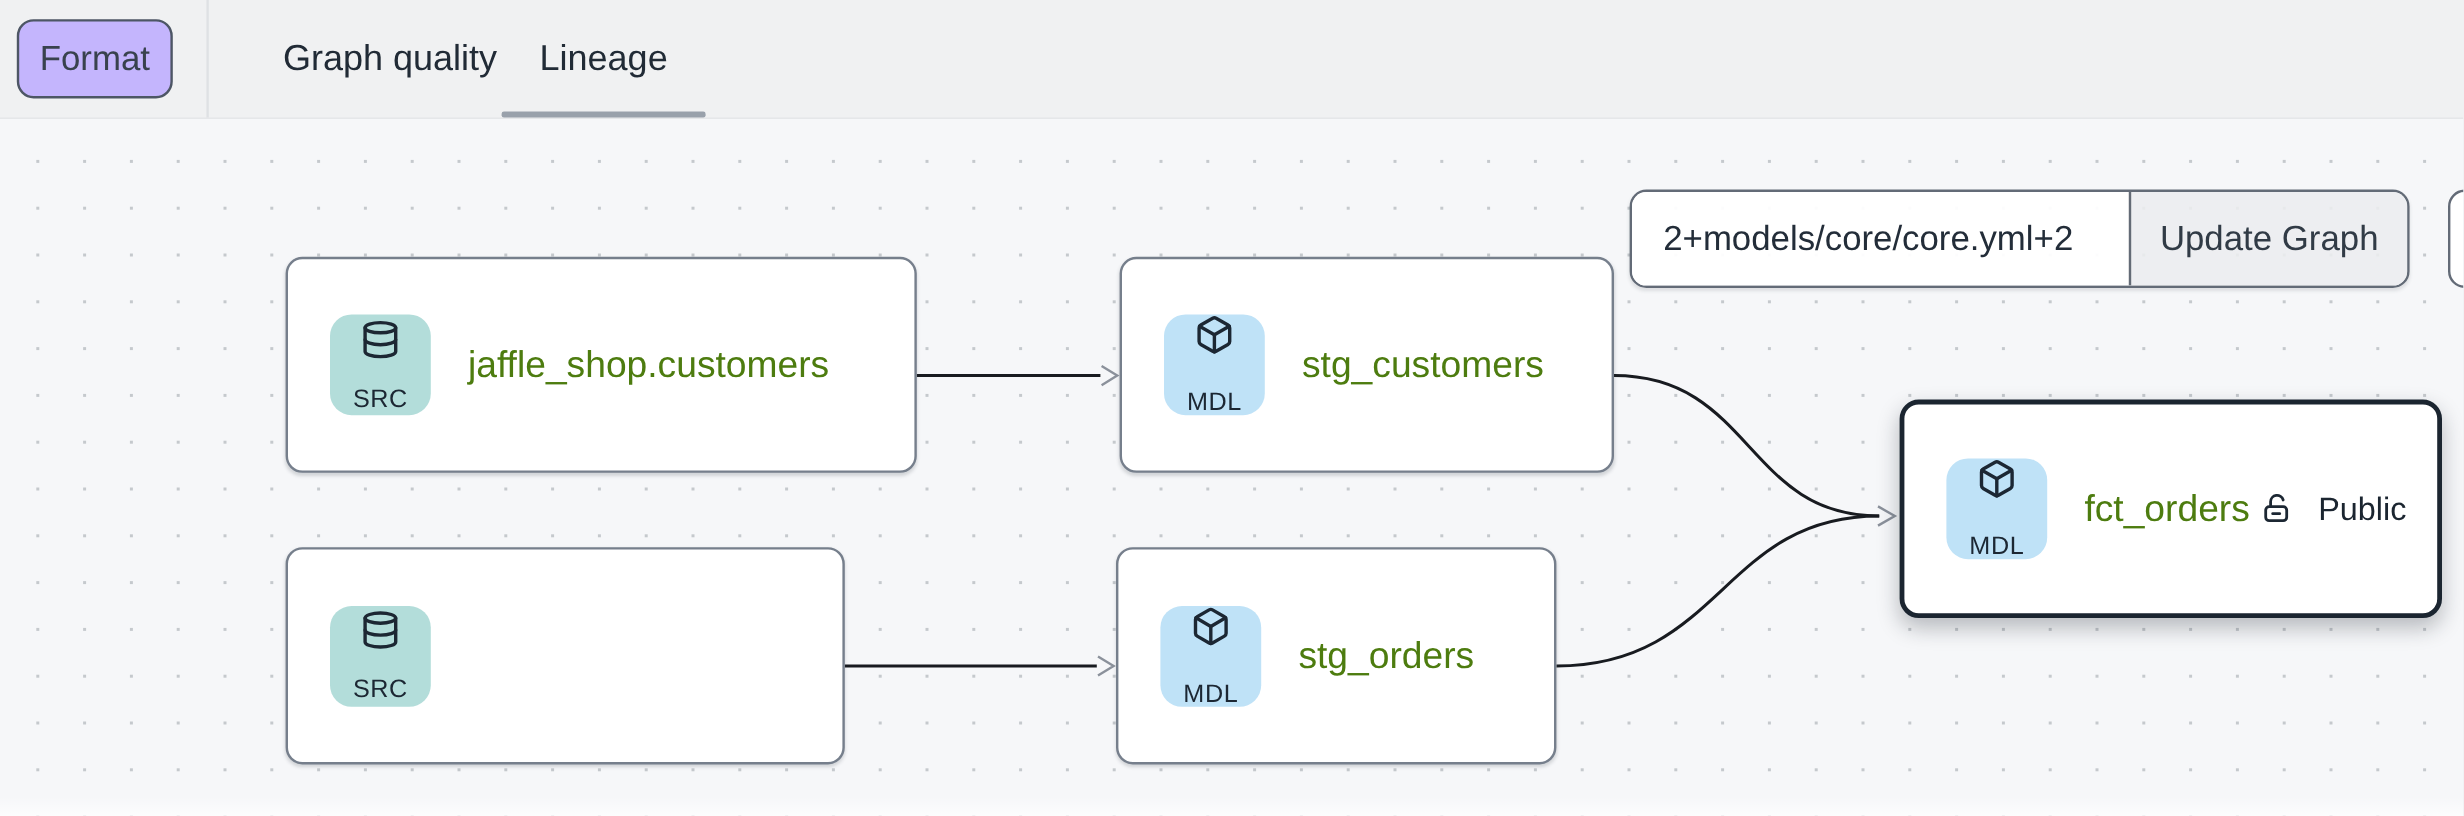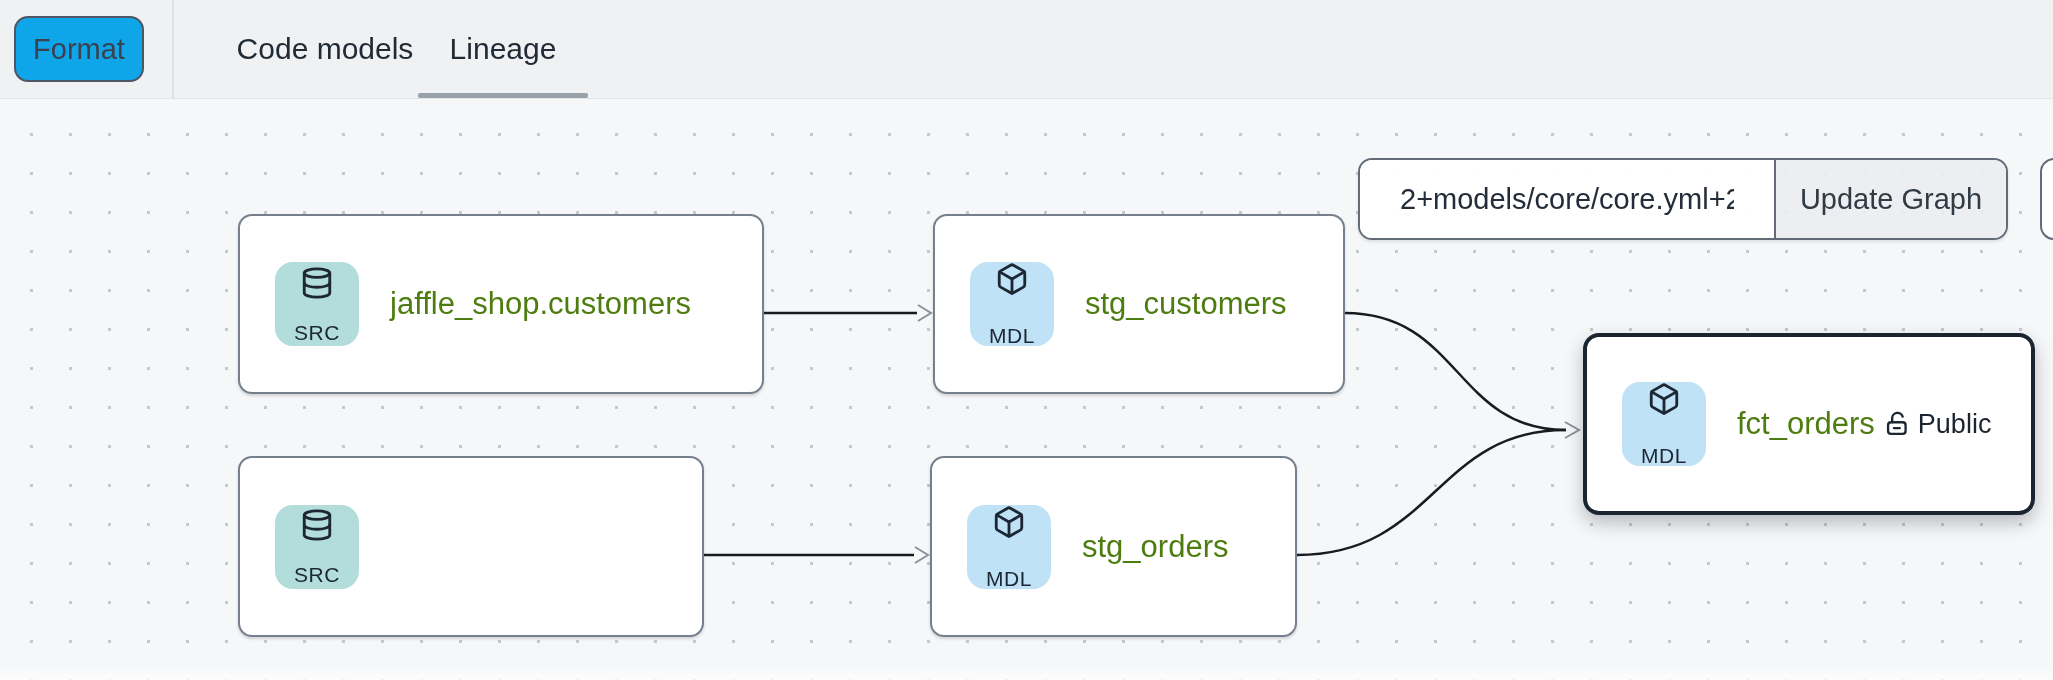--- a/index.html
+++ b/index.html
@@ -8,21 +8,21 @@
     font-family:"Liberation Sans",sans-serif;color:#1c2733;
     background:#f6f7f9;
   }
   
   .topbar{
     position:absolute;left:0;top:0;width:2053px;height:98px;
     background:#f0f1f2;border-bottom:1px solid #e2e4e6;z-index:5;
   }
   .format-btn{
     position:absolute;left:14px;top:16px;width:130px;height:66px;
-    background:#0ea5e9;border:2.5px solid #4d5665;border-radius:14px;
+    background:#c4b5fd;border:2.5px solid #4d5665;border-radius:14px;
     font-family:"Liberation Sans",sans-serif;font-size:29px;color:#39424e;
     display:flex;align-items:center;justify-content:center;cursor:pointer;
   }
   .topbar-divider{
     position:absolute;left:172px;top:0;width:2px;height:98px;background:#dfe1e4;
   }
   .tab{
     position:absolute;top:0;height:98px;display:flex;align-items:center;justify-content:center;
     font-size:30px;color:#212b36;cursor:pointer;
   }
@@ -58,30 +58,30 @@
   .badge{
     width:84px;height:84px;border-radius:18px;flex:0 0 auto;
     display:flex;flex-direction:column;align-items:center;justify-content:center;gap:1px;
   }
   .badge.src{background:#b3ddda;gap:22px;}
   .badge.mdl{background:#bfe2f7;justify-content:space-between;}
   .badge .badge-label{font-size:21px;font-weight:500;color:#1c2733;letter-spacing:.5px;line-height:1;}
   .badge svg{display:block;}
   .node-label{font-size:31px;color:#4d7c0f;white-space:nowrap;}
   .node-text{display:flex;flex-direction:row;gap:9px;}
-  .node-access{display:flex;align-items:center;gap:6px;font-size:27px;color:#1b2530;}
+  .node-access{display:flex;align-items:center;gap:20px;font-size:27px;color:#1b2530;}
   
   .controls{
     position:absolute;left:1358px;top:60px;width:650px;height:82px;
     border:2px solid #636b77;border-radius:14px;display:flex;overflow:hidden;
     box-sizing:border-box;box-shadow:0 2px 3px rgba(40,50,60,0.12);
   }
   .selector-input{
     flex:1;min-width:0;border:none;outline:none;background:rgba(255,255,255,0.95);
-    font-family:"Liberation Sans",sans-serif;font-size:29px;color:#232d39;padding:0 40px;
+    font-family:"Liberation Sans",sans-serif;font-size:29px;color:#232d39;padding:0 26px;
   }
   .update-btn{
     width:232px;flex:0 0 auto;border:none;border-left:2px solid #646b76;
     background:rgba(236,237,239,0.88);
     font-family:"Liberation Sans",sans-serif;font-size:29px;color:#313b46;cursor:pointer;
   }
   .clipped-control{
     position:absolute;left:2040px;top:60px;width:44px;height:82px;
     border:2px solid #636b77;border-radius:14px;background:rgba(255,255,255,0.95);
     box-sizing:border-box;
@@ -89,21 +89,21 @@
 </style>
 </head>
 <body>
 
 <div class="app">
 
   <div class="topbar">
     <button class="format-btn">Format</button>
     <div class="topbar-divider"></div>
     <div class="tab" style="left:208px;width:234px">
-      <span>Code models</span>
+      <span>Graph quality</span>
     </div>
     <div class="tab" style="left:418px;width:170px">
       <span>Lineage</span>
       <div class="underline"></div>
     </div>
   </div>
 
   <div class="canvas">
 
     <svg class="edges" viewBox="0 0 2053 582">

